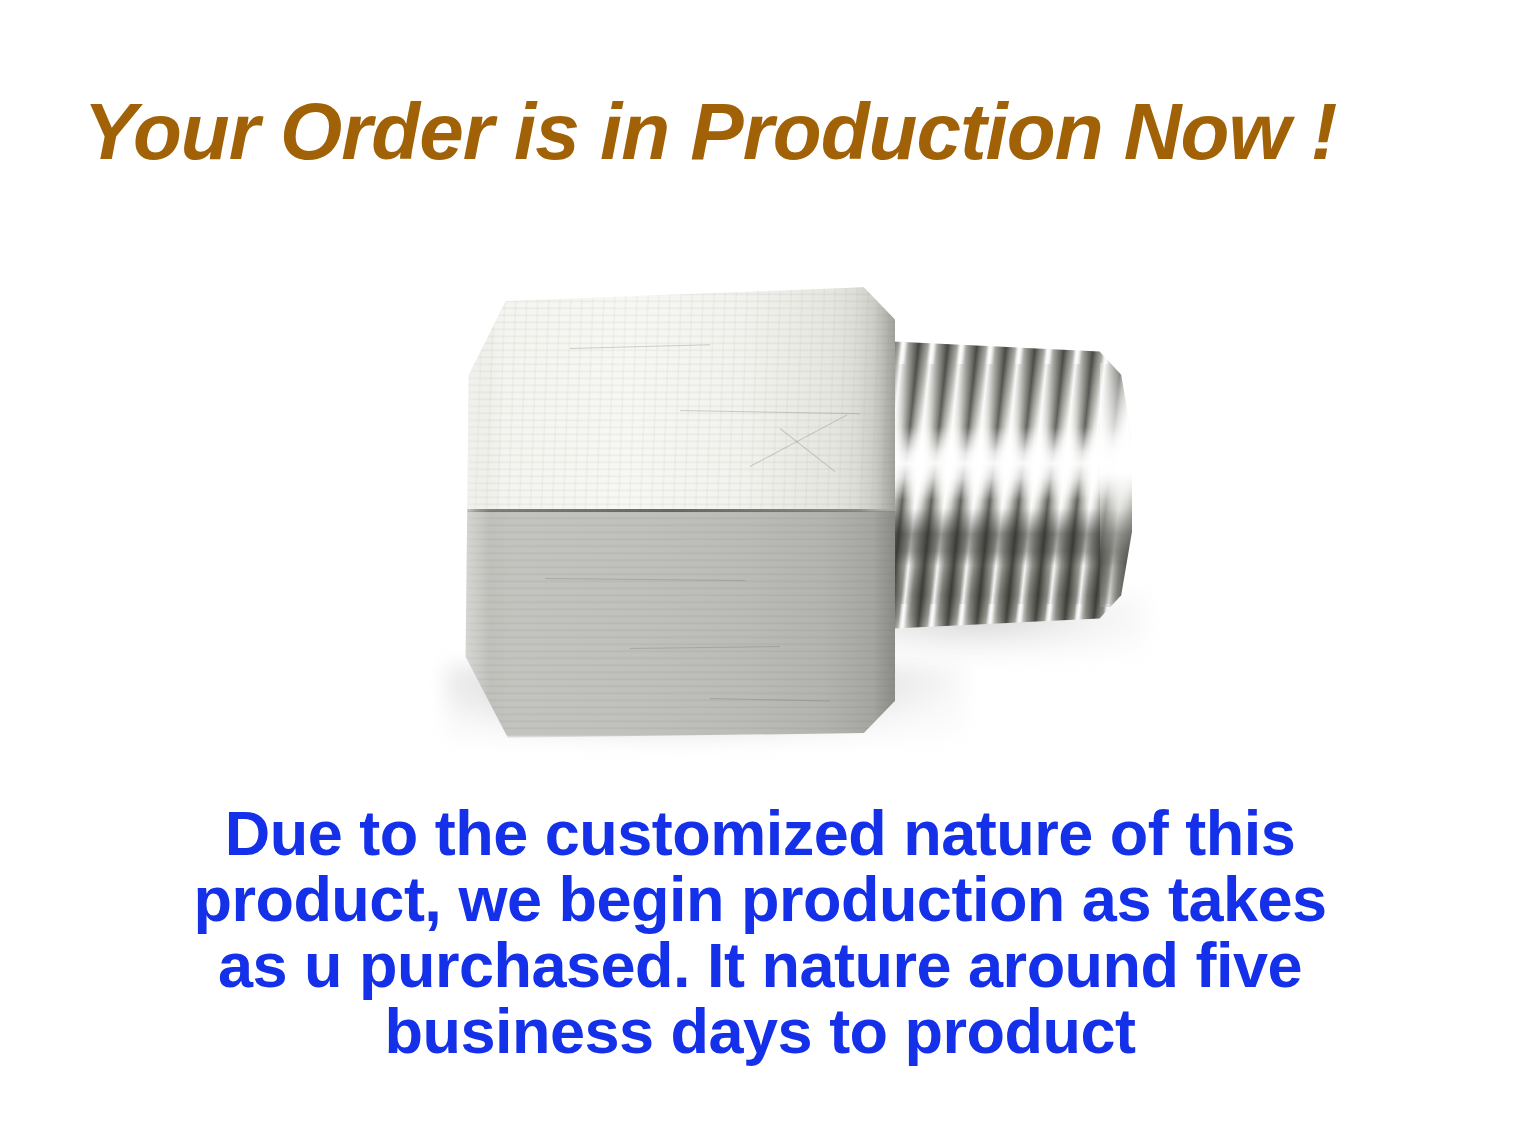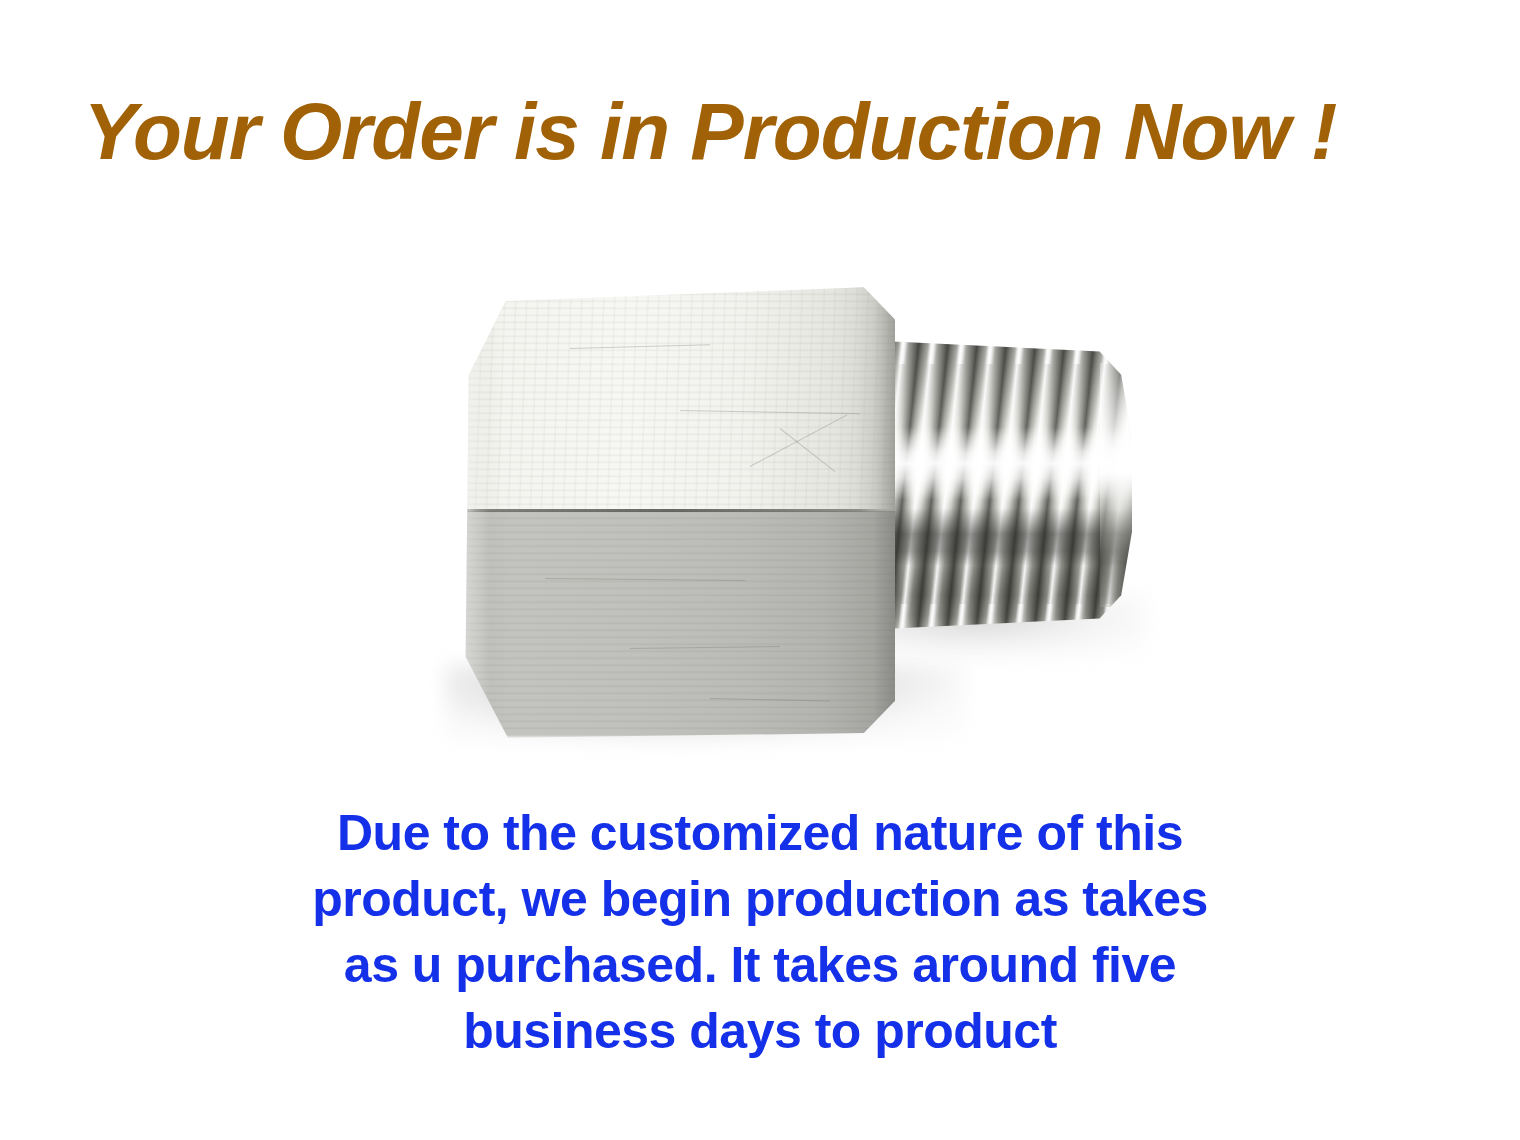--- a/index.html
+++ b/index.html
@@ -340,21 +340,21 @@
 
   
   .body-copy {
     position: absolute;
     left: 0;
     top: 800px;
     width: 1520px;
     text-align: center;
     font-family: "Liberation Sans Narrow", "Liberation Sans", sans-serif;
     font-weight: bold;
-    font-size: 50px;
+    font-size: 63px;
     line-height: 66px;
     color: #1430e8;
     letter-spacing: -0.5px;
   }
   .body-copy .line { display: block; white-space: nowrap; }
 </style>
 </head>
 <body>
 
 <div id="page">
@@ -394,17 +394,17 @@
       <div class="scratch" style="left:95px;  top:300px; width:200px; transform:rotate(0.6deg);"></div>
       <div class="scratch" style="left:180px; top:370px; width:150px; transform:rotate(-0.8deg);"></div>
       <div class="scratch" style="left:260px; top:420px; width:120px; transform:rotate(1.2deg);"></div>
     </div>
 
   </div>
 
   <div class="body-copy">
     <span class="line">Due to the customized nature of this</span>
     <span class="line">product, we begin production as takes</span>
-    <span class="line">as u purchased. It takes around five</span>
+    <span class="line">as u purchased. It nature around five</span>
     <span class="line">business days to product</span>
   </div>
 
 </div>
 
 </body></html>

